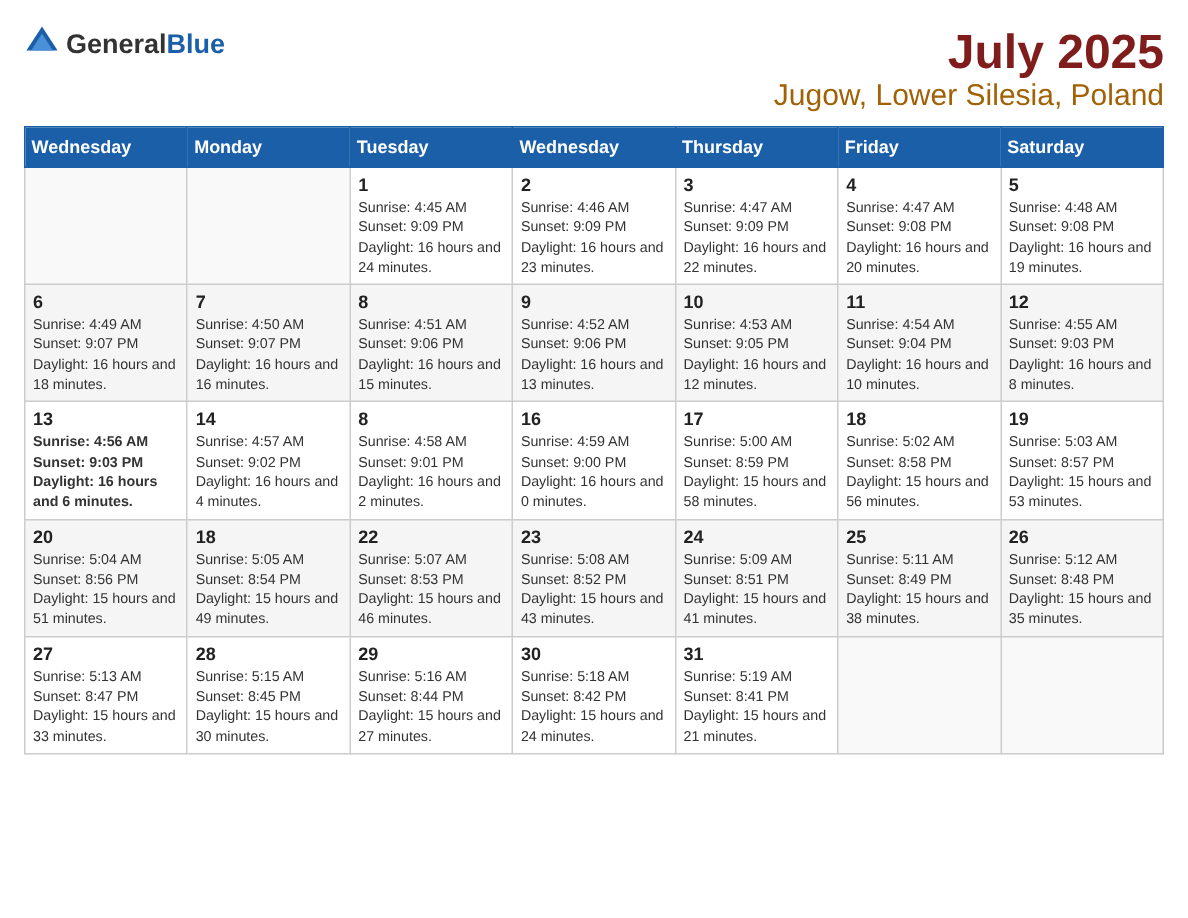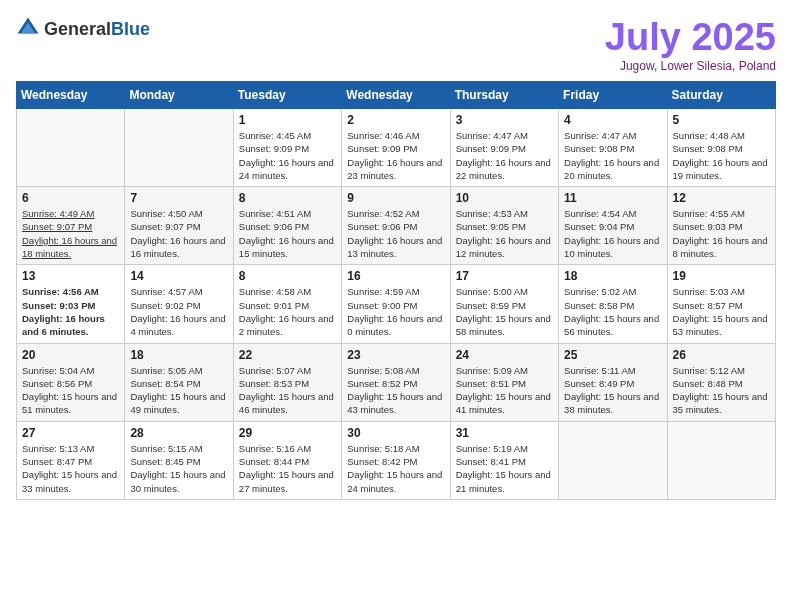--- a/index.html
+++ b/index.html
@@ -22,27 +22,27 @@
       gap: 4px;
     }
     .logo-icon {
       width: 24px;
       height: 24px;
     }
     .title-section {
       text-align: right;
     }
     .month-title {
-      font-size: 38px;
+      font-size: 32px;
       font-weight: bold;
-      color: #8b5cf6;
+      color: #7f1d1d;
     }
     .location-title {
-      font-size: 12px;
-      color: #701a75;
+      font-size: 20px;
+      color: #a16207;
     }
     table {
       width: 100%;
       border-collapse: collapse;
       border: 1px solid #ccc;
     }
     th {
       background-color: #1a5fa8;
       color: white;
       font-size: 12px;
@@ -148,21 +148,21 @@
         <td>
           <span class="day-number">5</span>
           <div class="day-info" style="white-space: pre-line;">Sunrise: 4:48 AM
 Sunset: 9:08 PM
 Daylight: 16 hours and 19 minutes.</div>
         </td>
       </tr>
       <tr>
         <td>
           <span class="day-number">6</span>
-          <div class="day-info" style="white-space: pre-line; text-decoration: underline;">Sunrise: 4:49 AM
+          <div class="day-info" style="white-space: pre-line;">Sunrise: 4:49 AM
 Sunset: 9:07 PM
 Daylight: 16 hours and 18 minutes.</div>
         </td>
         <td>
           <span class="day-number">7</span>
           <div class="day-info" style="white-space: pre-line;">Sunrise: 4:50 AM
 Sunset: 9:07 PM
 Daylight: 16 hours and 16 minutes.</div>
         </td>
         <td>

